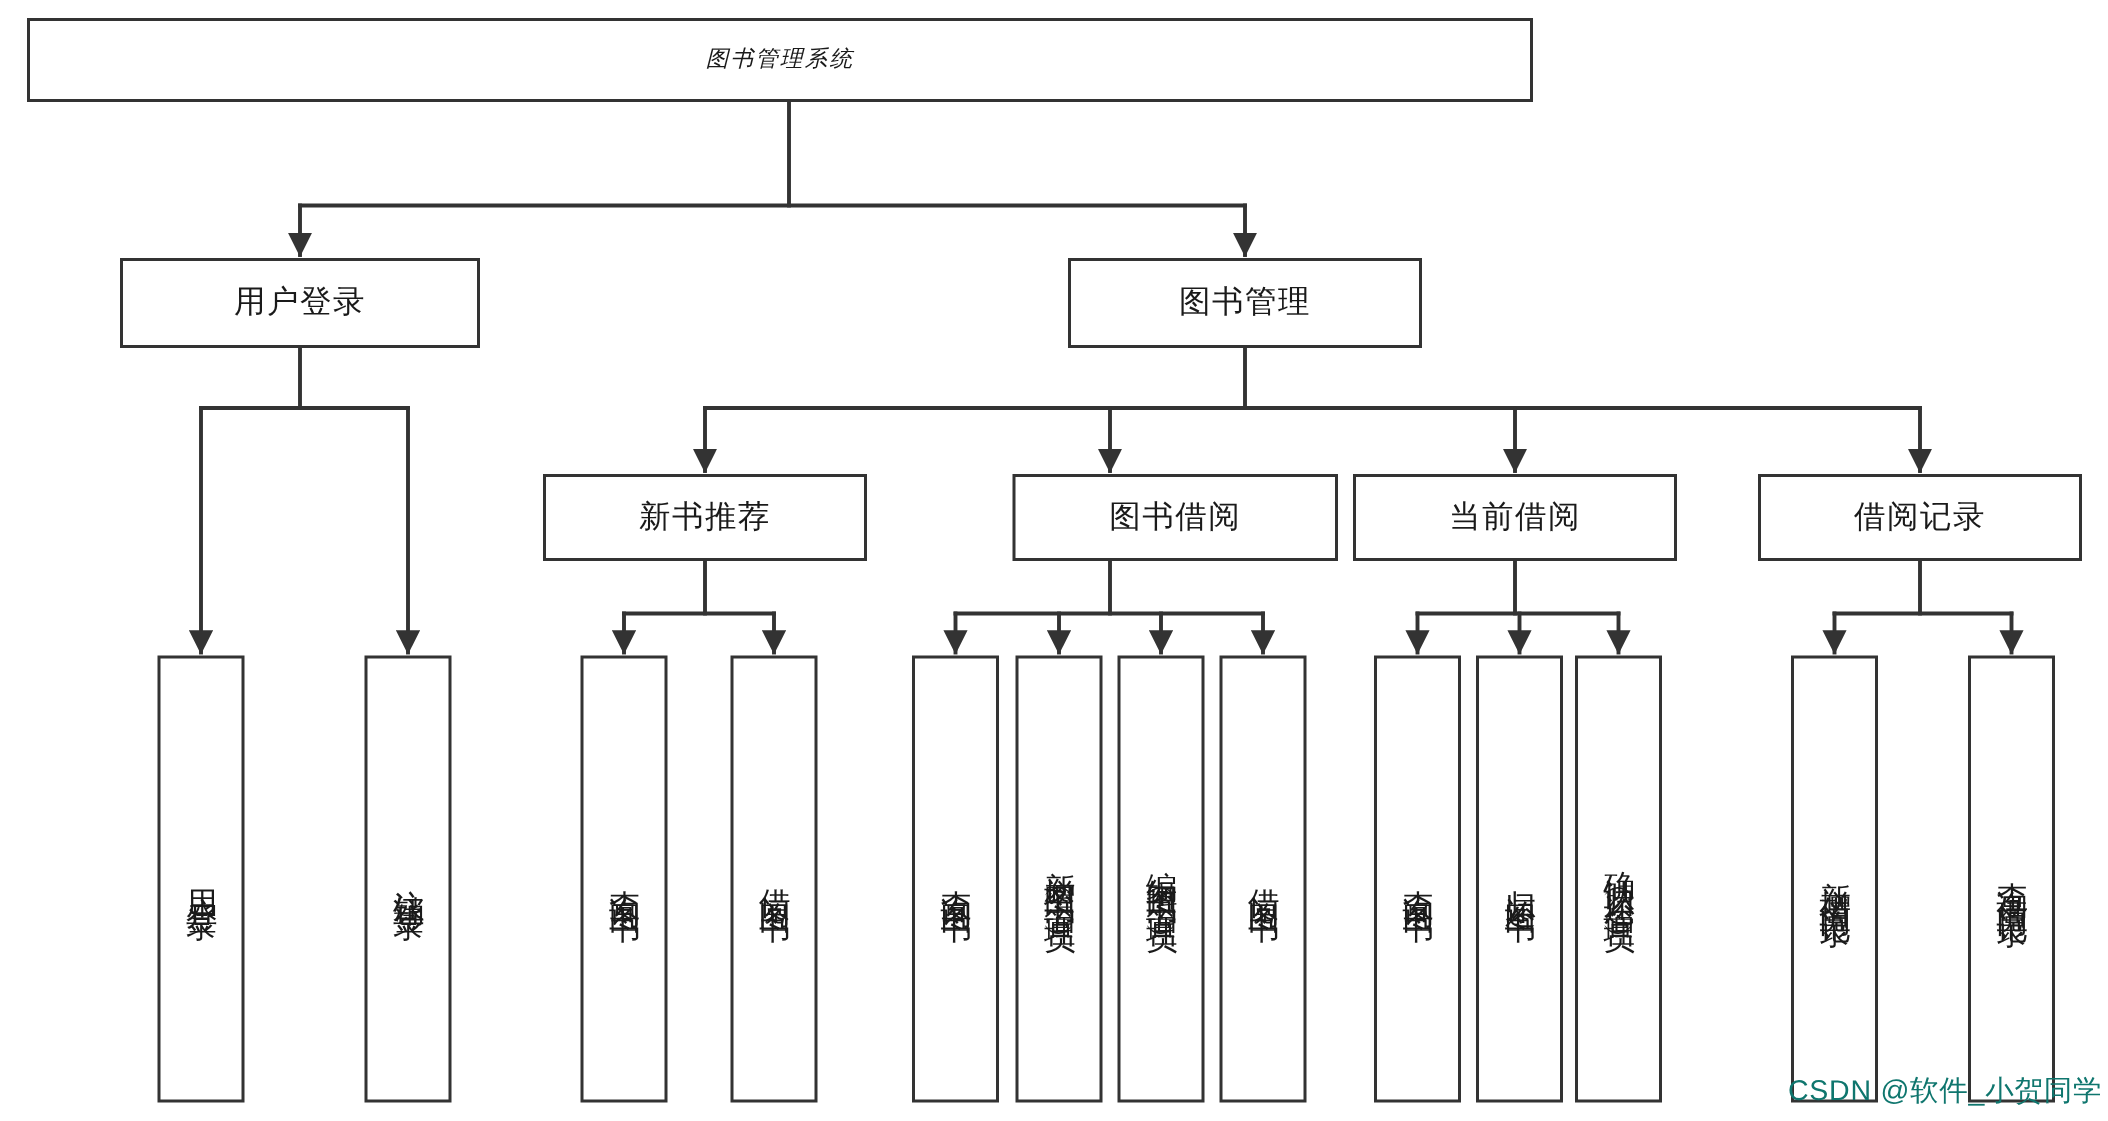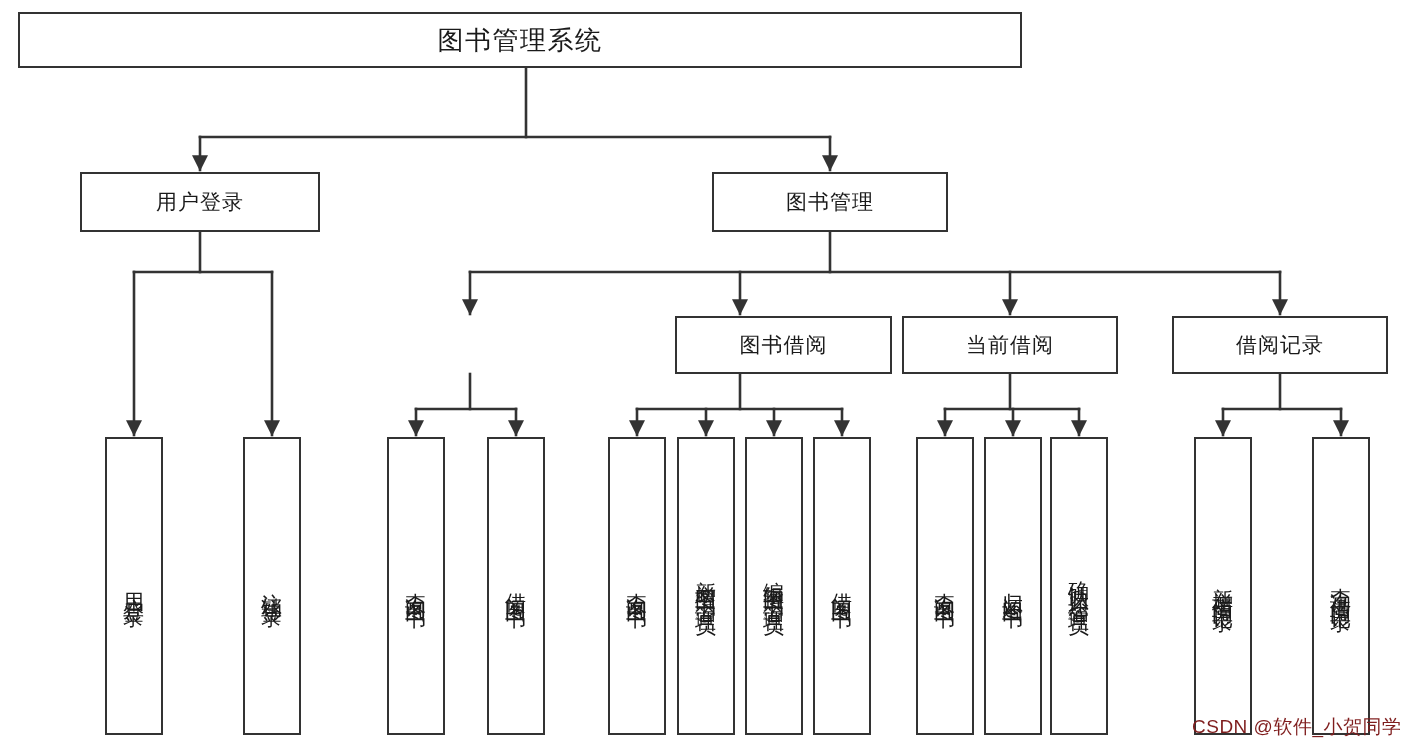--- a/index.html
+++ b/index.html
@@ -35,37 +35,38 @@
     align-items: center;
     justify-content: center;
     color: #1a1a1a;
   }
   .node-h {
     font-size: 21px;
     letter-spacing: 1px;
     line-height: 1.1;
   }
   .node-root {
-    font-size: 26px;
+    font-size: 15px;
     letter-spacing: 1.5px;
+    font-style: italic;
   }
   .node-v {
     writing-mode: vertical-rl;
     text-orientation: upright;
     font-size: 21px;
     letter-spacing: 5px;
     line-height: 1.0;
     text-align: center;
     white-space: nowrap;
     padding: 4px 0;
   }
   .watermark {
     position: absolute;
     font-size: 19px;
-    color: #7f1d1d;
+    color: #0f766e;
     letter-spacing: 0.5px;
     white-space: nowrap;
     user-select: none;
   }
 </style>
 </head>
 <body>
 
 <div id="canvas">
 
@@ -123,20 +124,23 @@
     <span>图书管理系统</span>
   </div>
 
   <div class="node node-h" style="left: 80px; top: 172px; width: 240px; height: 60px;">
     <span>用户登录</span>
   </div>
   <div class="node node-h" style="left: 712px; top: 172px; width: 236px; height: 60px; align-items: center;">
     <span>图书管理</span>
   </div>
 
+  <div class="node node-h" style="left: 362px; top: 316px; width: 216px; height: 58px;">
+    <span>新书推荐</span>
+  </div>
   <div class="node node-h" style="left: 632px; top: 316px; width: 217px; height: 58px; margin-left: 43px;">
     <span>图书借阅</span>
   </div>
   <div class="node node-h" style="left: 902px; top: 316px; width: 216px; height: 58px;">
     <span>当前借阅</span>
   </div>
   <div class="node node-h" style="left: 1172px; top: 316px; width: 216px; height: 58px;">
     <span>借阅记录</span>
   </div>
 

